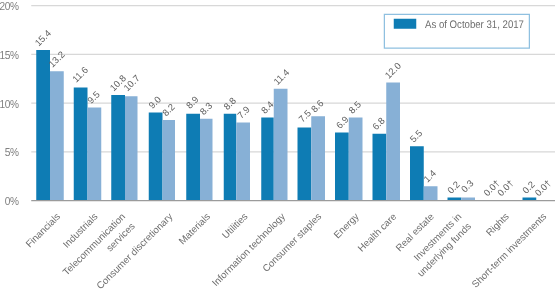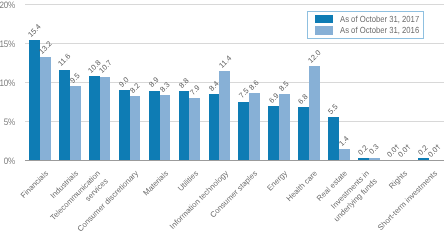--- a/index.html
+++ b/index.html
@@ -135,18 +135,14 @@
       <div class="vlabel" style="top: 149.24px; left: 422.046px;">0.2</div>
       <div class="vlabel" style="top: 150.8px; left: 431.753px;">0.0†</div>
       <div class="xlabel" style="left: 291.854px; top: 168.3px;">Short-term investments</div>
     </div>
   </div>
   <div id="legend">
     <div class="lrow" style="top: 2.8px;">
       <div class="lswatch" style="background: rgb(14, 124, 180);"></div>
       <div class="ltext">As of October 31, 2017</div>
     </div>
-    <div class="lrow" style="top: 14.4px;">
-      <div class="lswatch" style="background: rgb(135, 176, 214);"></div>
-      <div class="ltext">As of October 31, 2016</div>
-    </div>
   </div>
 </div>
 
 </body></html>

